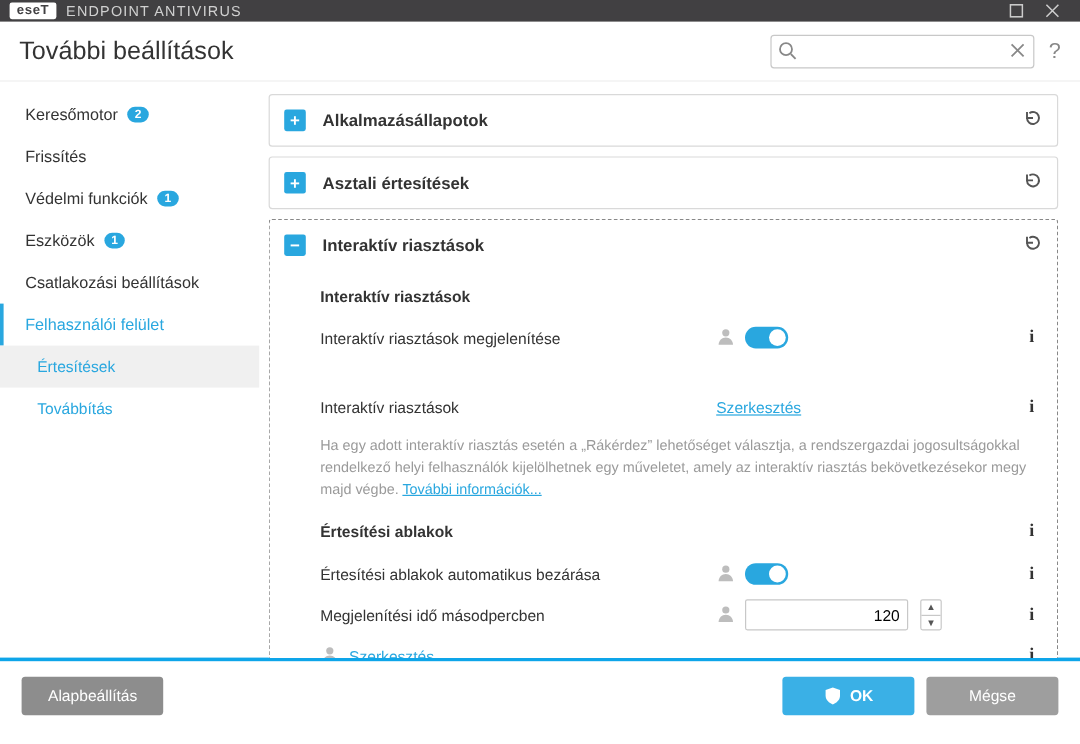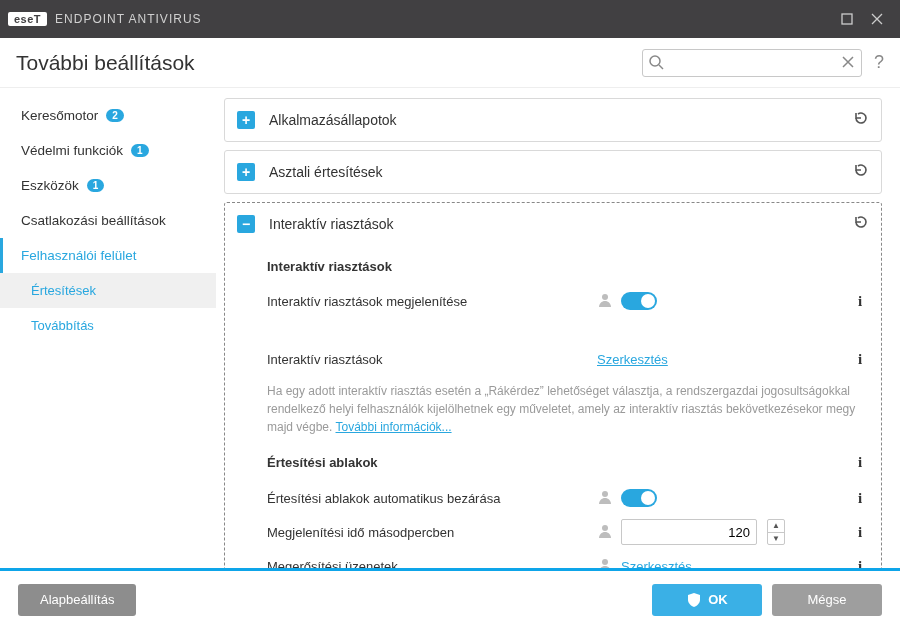--- a/index.html
+++ b/index.html
@@ -1,19 +1,19 @@
 <!DOCTYPE html>
 <html><head>
 <meta charset="utf-8">
 <style>
   * { box-sizing: border-box; margin: 0; padding: 0; font-family: "Segoe UI", Arial, sans-serif; }
   body { width: 900px; height: 620px; overflow: hidden; background: #fff; }
 
   
-  .titlebar { height: 38px; background: #414042; display: flex; align-items: center; padding: 0 8px; color: #fff; }
+  .titlebar { height: 18px; background: #414042; display: flex; align-items: center; padding: 0 8px; color: #fff; }
   .logo-badge { background: #fff; color: #414042; font-weight: 700; font-size: 11px; padding: 1px 6px; border-radius: 2px; letter-spacing: 0.5px; }
   .app-name { margin-left: 8px; font-size: 12px; letter-spacing: 1px; color: #d0d0d0; font-weight: 300; }
   .titlebar-spacer { flex: 1; }
   .titlebar-btn { width: 30px; height: 30px; display: flex; align-items: center; justify-content: center; color: #ccc; cursor: pointer; }
   .titlebar-btn svg { width: 12px; height: 12px; }
 
   
   .header-row { height: 50px; display: flex; align-items: center; padding: 0 16px; border-bottom: 1px solid #eee; }
   .page-title { font-size: 21px; color: #333; font-weight: 400; }
   .header-spacer { flex: 1; }
@@ -30,21 +30,21 @@
   .nav-item.active { border-left-color: #29a7df; color: #29a7df; }
   .nav-item.sub { padding-left: 28px; font-size: 13px; color: #29a7df; }
   .nav-item.sub.selected { background: #f0f0f0; }
   .nav-badge { background: #29a7df; color: #fff; font-size: 10px; font-weight: 600; border-radius: 8px; padding: 1px 6px; margin-left: 8px; }
 
   .content { flex: 1; padding: 10px 18px 10px 8px; overflow-y: auto; }
   .panel { border: 1px solid #d9d9d9; border-radius: 3px; margin-bottom: 8px; background: #fff; }
   .panel-head { display: flex; align-items: center; height: 42px; padding: 0 12px; cursor: pointer; }
   .panel.expanded { border: 1px dashed #888; }
   .expand-btn { width: 18px; height: 18px; background: #29a7df; color: #fff; display: flex; align-items: center; justify-content: center; border-radius: 2px; font-size: 14px; font-weight: 700; }
-  .panel-title { margin-left: 14px; font-size: 14px; font-weight: 400; color: #333; flex: 1; }
+  .panel-title { margin-left: 14px; font-size: 14px; font-weight: 700; color: #333; flex: 1; }
   .revert-icon { color: #555; cursor: pointer; }
 
   .panel-body { padding: 6px 12px 12px 42px; }
   .section-heading { font-size: 13px; font-weight: 700; color: #333; margin: 8px 0 10px; display:flex; align-items:center;}
   .section-heading .info-i { margin-left:auto;}
   .row { display: flex; align-items: center; min-height: 34px; font-size: 13px; color: #333; }
   .row-label { flex: 0 0 330px; }
   .row-control { display: flex; align-items: center; gap: 8px; }
   .row-spacer { flex:1; }
   .person-icon { color: #bdbdbd; }
@@ -111,20 +111,23 @@
   <div class="help-q">?</div>
 </div>
 
 <div class="body">
   <div class="sidebar">
     <div class="nav-item">
       <span>Keresőmotor</span>
       <span class="nav-badge">2</span>
     </div>
     <div class="nav-item">
+      <span>Frissítés</span>
+    </div>
+    <div class="nav-item">
       <span>Védelmi funkciók</span>
       <span class="nav-badge">1</span>
     </div>
     <div class="nav-item">
       <span>Eszközök</span>
       <span class="nav-badge">1</span>
     </div>
     <div class="nav-item">
       <span>Csatlakozási beállítások</span>
     </div>
@@ -245,21 +248,20 @@
             <div class="stepper">
               <div>▲</div>
               <div>▼</div>
             </div>
           </div>
           <div class="row-spacer"></div>
           <span class="info-i">i</span>
         </div>
 
         <div class="row">
-          <div class="row-label">Megerősítési üzenetek</div>
           <div class="row-control">
             <span class="person-icon">
               <svg class="ico" viewBox="0 0 16 16">
                   <circle cx="8" cy="5" r="3" fill="currentColor"></circle>
                   <path d="M2 15c0-3.3 2.7-6 6-6s6 2.7 6 6" fill="currentColor"></path>
                 </svg>
             </span>
             <span class="link">Szerkesztés</span>
           </div>
           <div class="row-spacer"></div>

